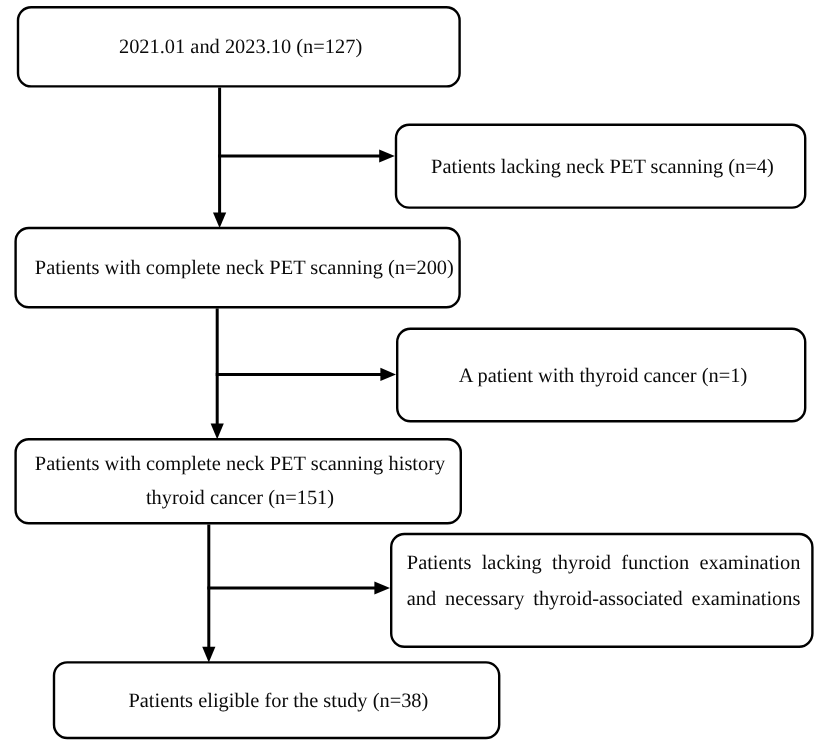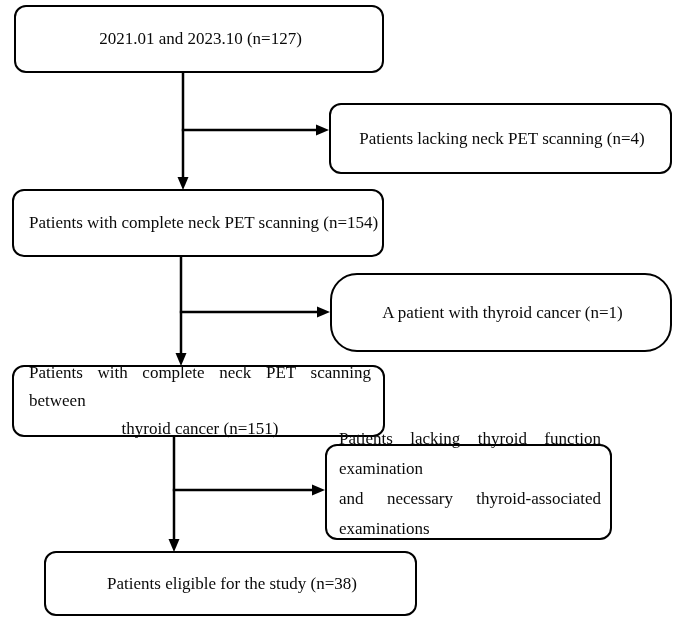--- a/index.html
+++ b/index.html
@@ -98,33 +98,33 @@
 
   <div class="node" style="left:14px; top:5px; width:370px; height:68px;">
     <div class="line">2021.01 and 2023.10 (n=127)</div>
   </div>
 
   <div class="node" style="left:329px; top:103px; width:343px; height:71px;">
     <div class="line">Patients lacking neck PET scanning (n=4)</div>
   </div>
 
   <div class="node" style="left:12px; top:189px; width:372px; height:68px;">
-    <div class="line">Patients with complete neck PET scanning (n=154)</div>
+    <div class="line">Patients with complete neck PET scanning (n=200)</div>
   </div>
 
-  <div class="node" style="left:330px; top:273px; width:342px; height:79px;border-radius:27px;">
+  <div class="node" style="left:330px; top:273px; width:342px; height:79px;">
     <div class="line">A patient with thyroid cancer (n=1)</div>
   </div>
 
   <div class="node" style="left:12px; top:365px; width:373px; height:72px;">
-    <div class="line justify">Patients with complete neck PET scanning between</div>
+    <div class="line justify">Patients with complete neck PET scanning history</div>
     <div class="line">thyroid cancer (n=151)</div>
   </div>
 
-  <div class="node tall" style="left:325px; top:444px; width:287px; height:96px; padding:0 9px 16px 12px;">
+  <div class="node tall" style="left:325px; top:444px; width:353px; height:96px; padding:0 9px 16px 12px;">
     <div class="line justify">Patients lacking thyroid function examination</div>
     <div class="line justify">and necessary thyroid-associated examinations</div>
   </div>
 
   <div class="node" style="left:12px; top:551px; width:373px; height:65px;margin-left:32px;">
     <div class="line">Patients eligible for the study (n=38)</div>
   </div>
 
 </div>
 

